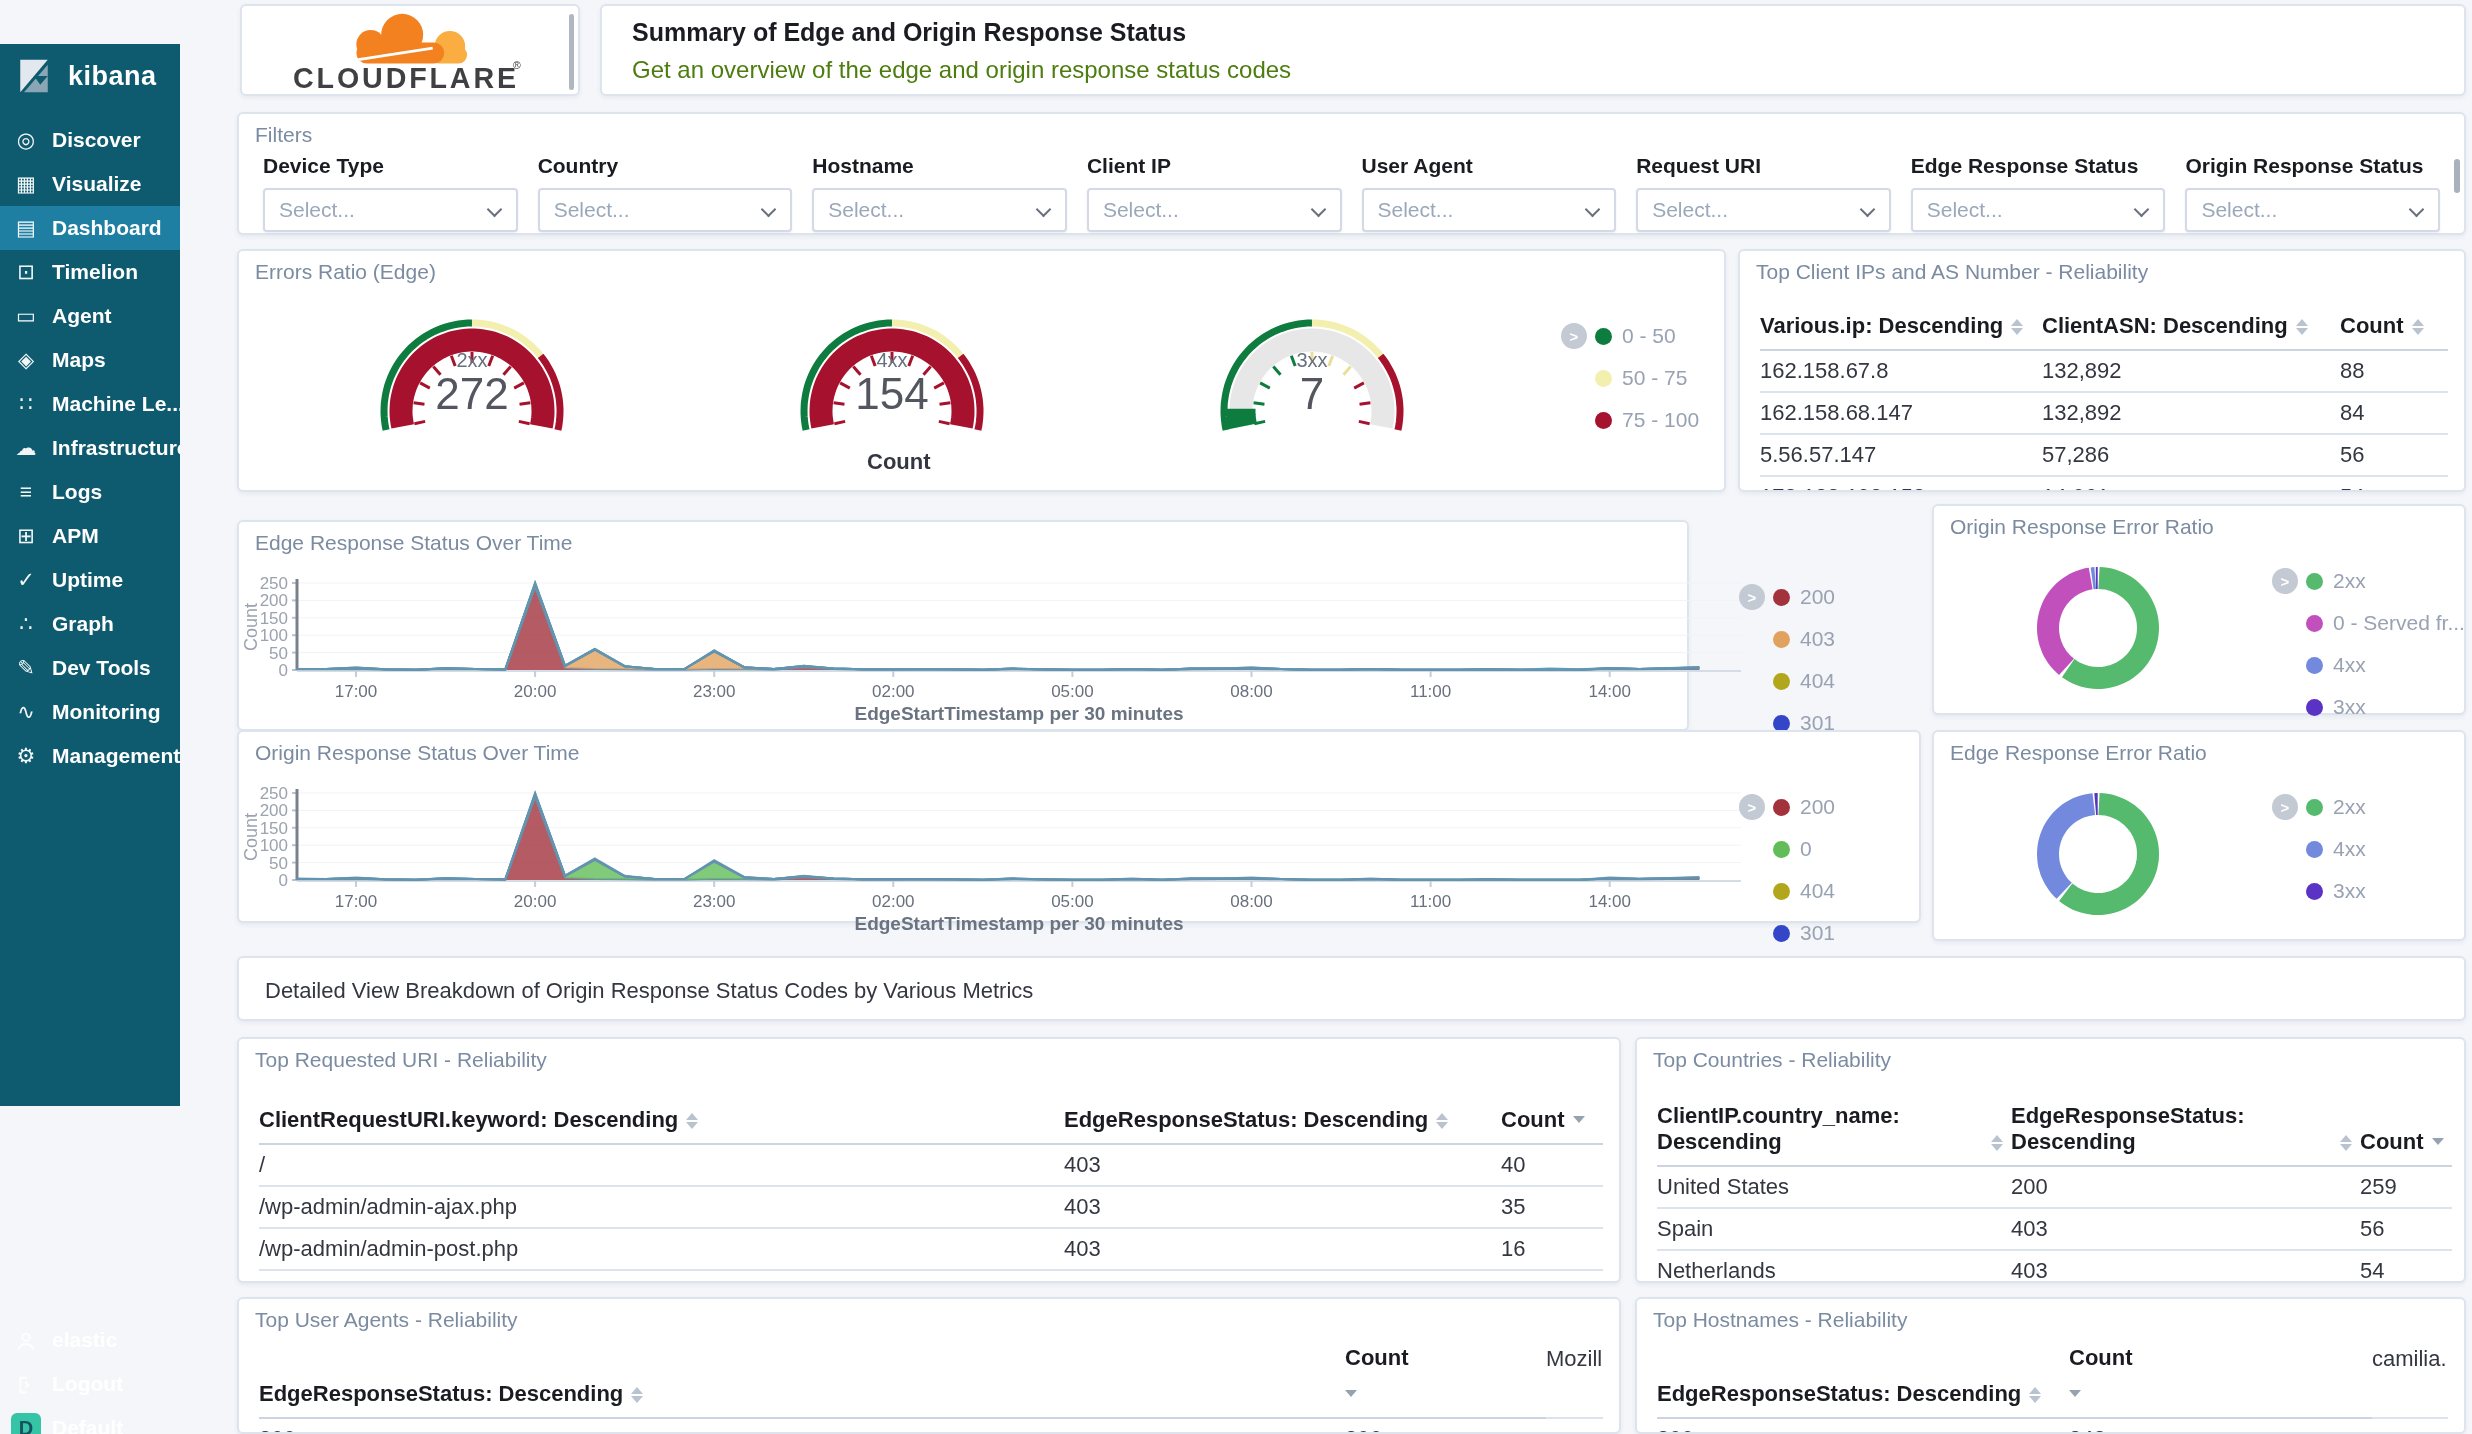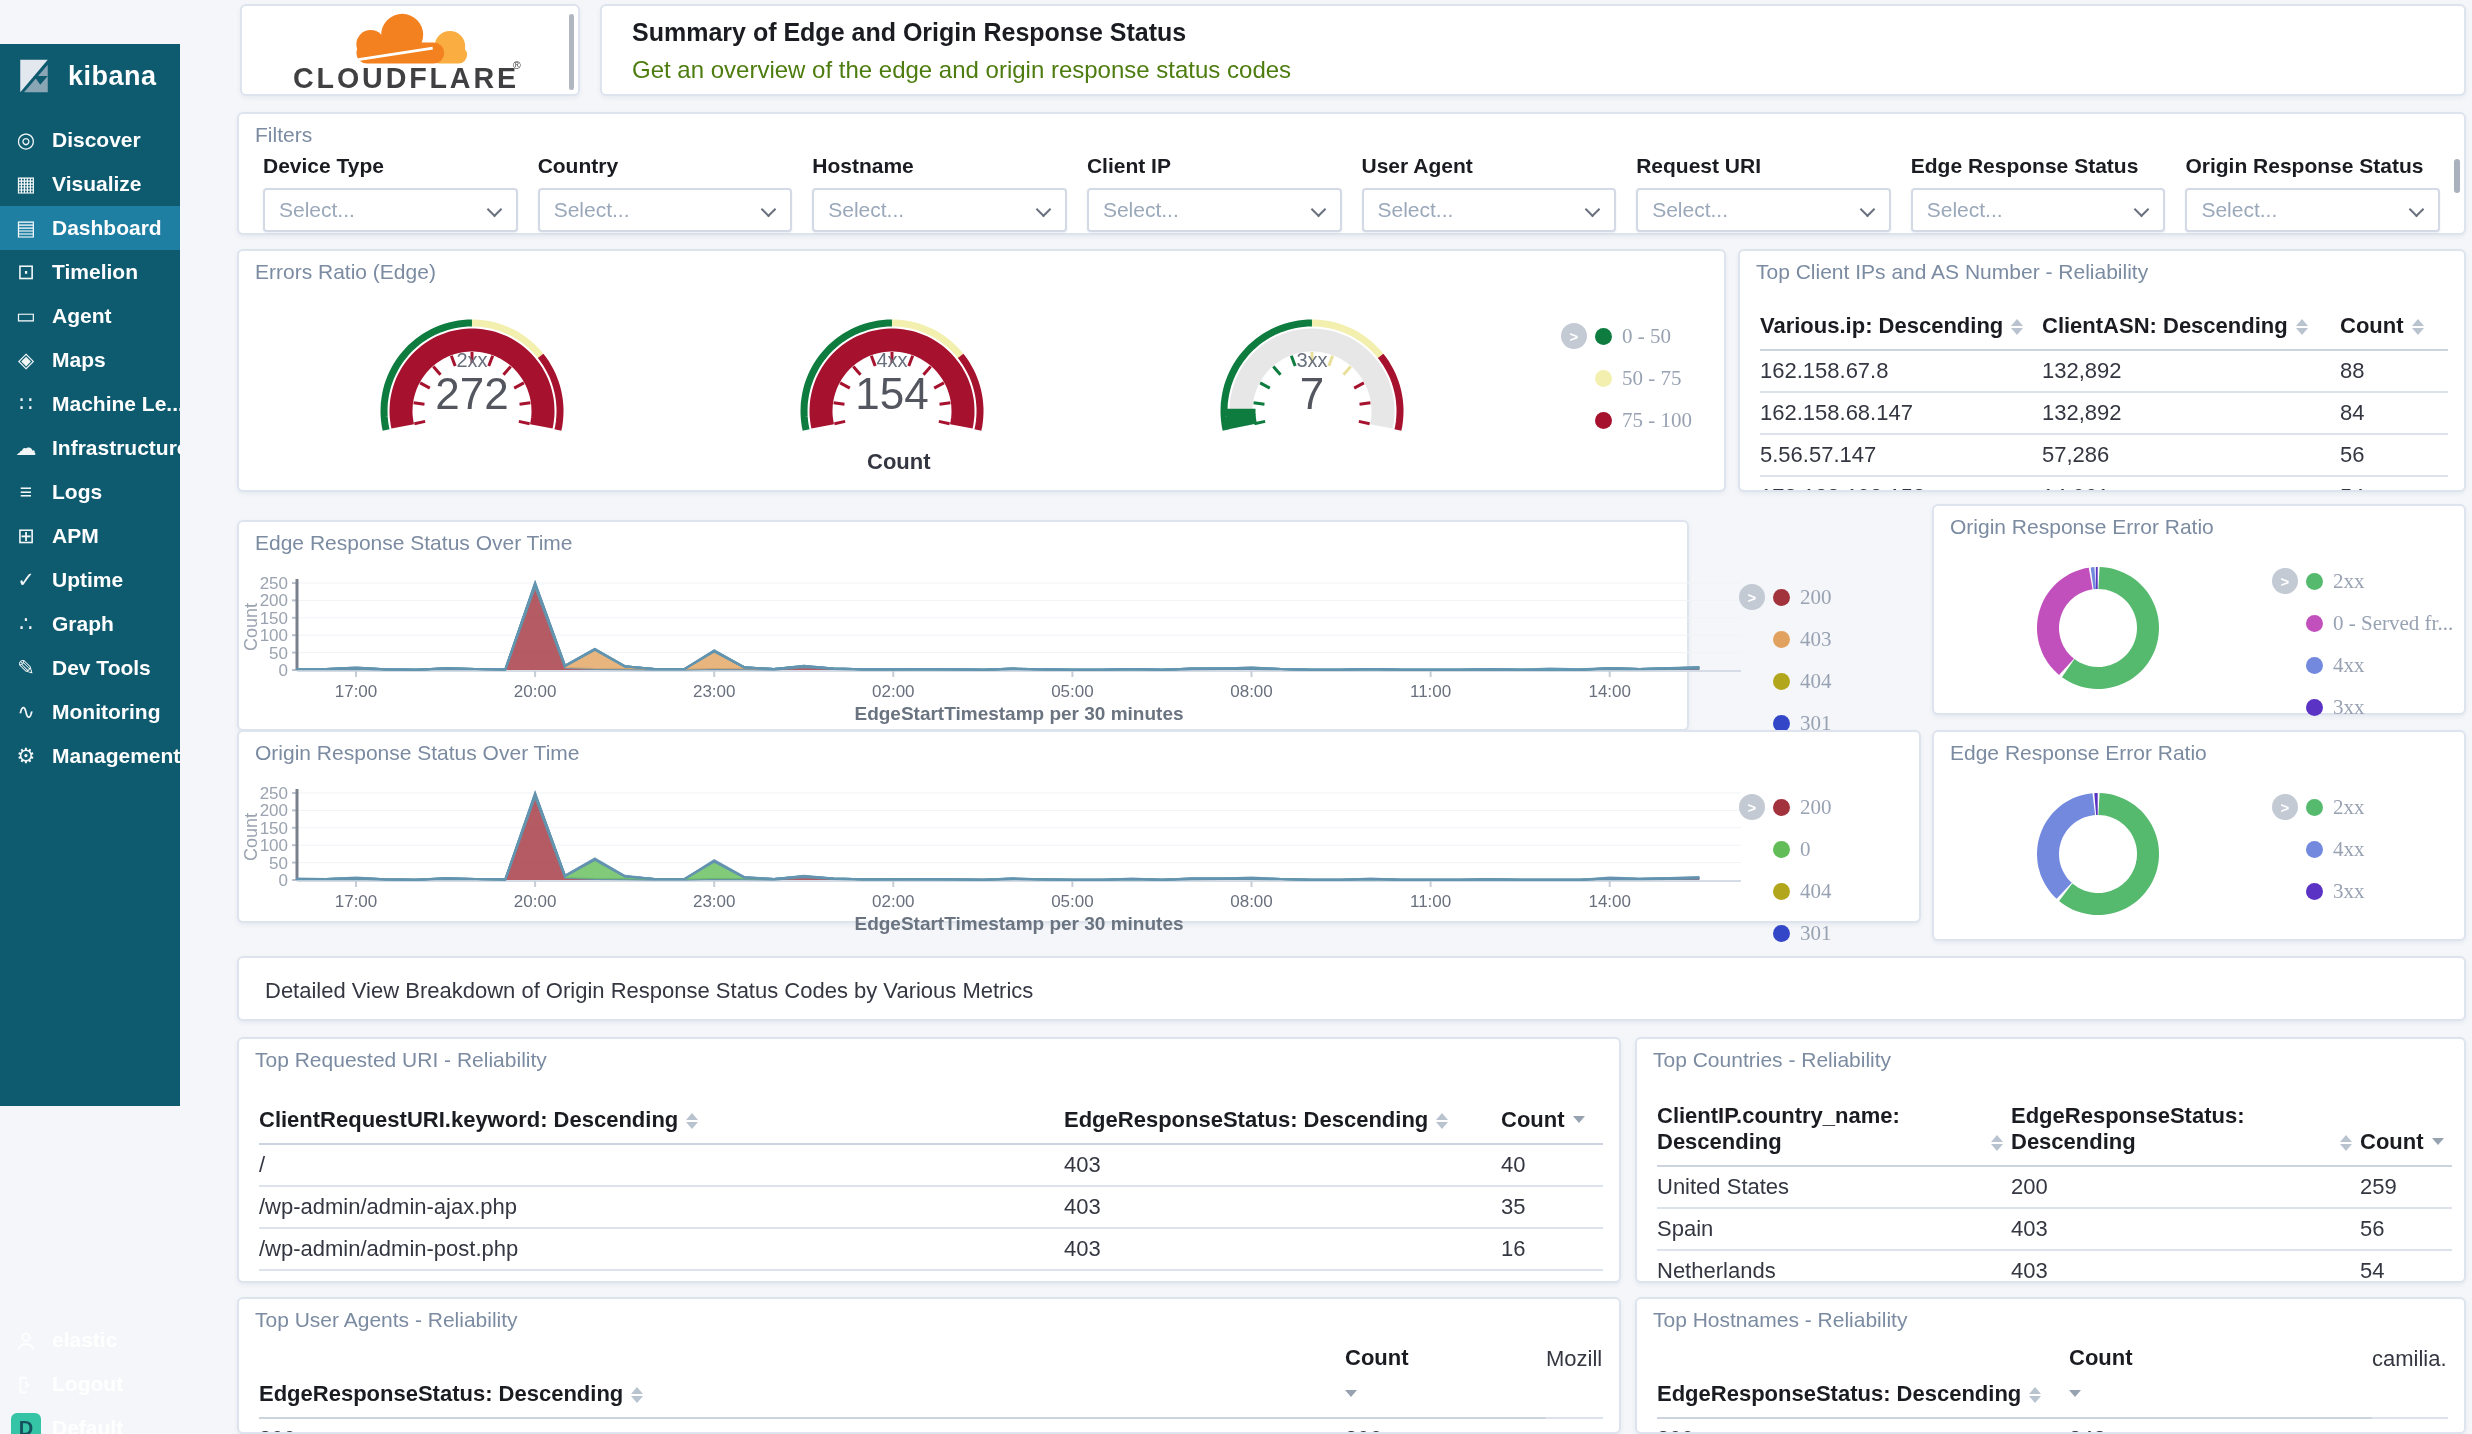--- a/index.html
+++ b/index.html
@@ -48,21 +48,21 @@
   
   #filters-row { position:absolute; left:24px; right:24px; top:40px; display:flex; gap:20px; }
   .filter-field { flex:1 1 0; min-width:0; }
   .filter-field label { display:block; font-size:21px; font-weight:bold; color:#1a1c21; margin-bottom:10px; white-space:nowrap; }
   .select-box { position:relative; height:44px; background:#fff; border:2px solid #d3dae6; border-radius:4px; box-shadow:0 1px 2px rgba(152,162,179,.2); display:flex; align-items:center; padding:0 40px 0 14px; cursor:pointer; }
   .select-ph { font-size:21px; color:#9aa8ba; }
   .chev { position:absolute; right:16px; top:14px; width:11px; height:11px; border-right:2px solid #69707d; border-bottom:2px solid #69707d; transform:rotate(45deg); }
 
   
   .legend { position:absolute; }
-  .legend-item { display:flex; align-items:center; margin-bottom:12px; height:30px;font-family:Liberation Serif, serif; }
+  .legend-item { display:flex; align-items:center; margin-bottom:12px; height:30px; }
   .legend-dot { width:17px; height:17px; border-radius:50%; margin-right:10px; flex:none; }
   .legend-label { font-size:21px; color:#98a2b3; white-space:nowrap; }
   .chevron-btn { position:absolute; width:26px; height:26px; border-radius:50%; background:#c3cad4; color:#fff; font-size:15px; font-weight:bold; display:flex; align-items:center; justify-content:center; cursor:pointer; }
 
   
   .tbl { position:absolute; left:20px; right:16px; display:grid; font-size:22px; color:#343741; }
   .tbl .th { font-weight:bold; color:#1a1c21; border-bottom:2px solid #ccd4e0; padding:6px 8px 10px 0; display:flex; align-items:flex-end; gap:8px; }
   .tbl .th .lbl { display:inline; }
   .tbl .td { border-bottom:2px solid #dde3ec; padding:7px 8px 7px 0; white-space:nowrap; overflow:hidden; }
   .sort-both { display:inline-flex; flex-direction:column; gap:2px; margin-bottom:4px; }

